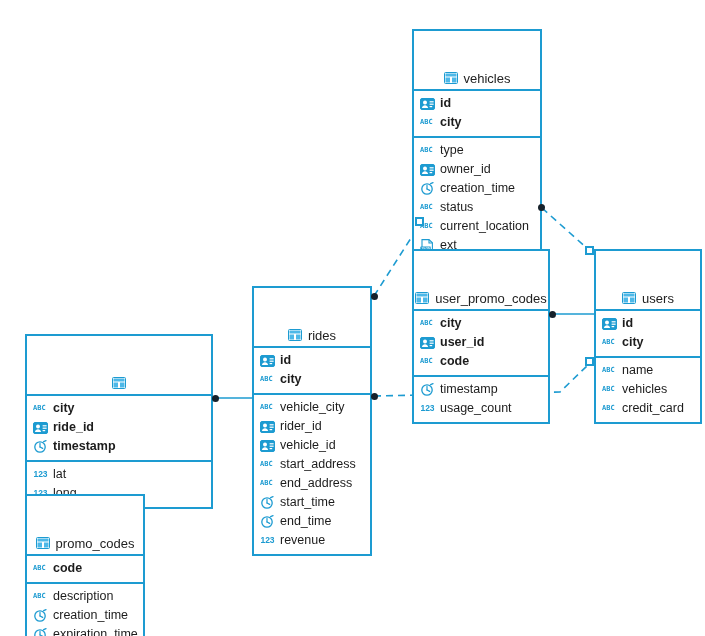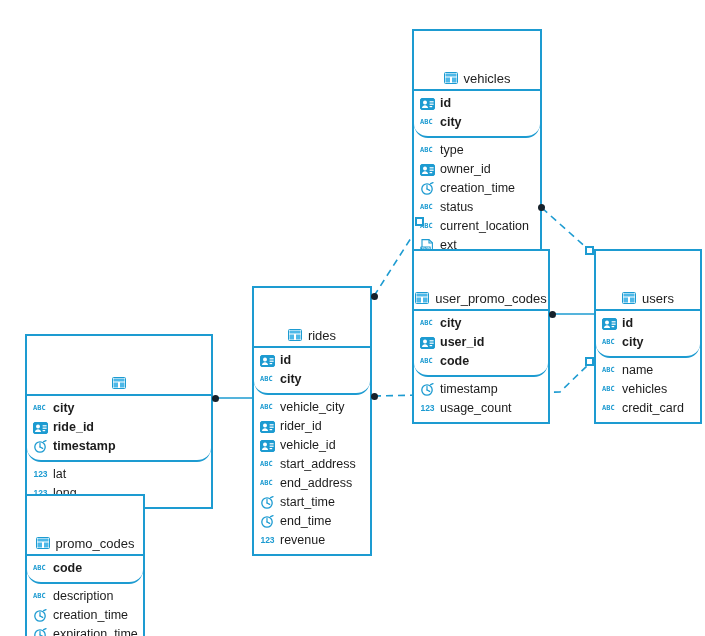--- a/index.html
+++ b/index.html
@@ -60,21 +60,20 @@
     line-height: 1;
     white-space: nowrap;
   }
 
   .col-group {
     padding: 3px 0 4px 0;
   }
 
   .col-group.pk-group {
     border-bottom: 2px solid #1d9bd1;
-    border-radius: 14px;
   }
 
   .column {
     display: flex;
     align-items: center;
     gap: 5px;
     height: 19px;
     padding: 0 6px;
     white-space: nowrap;
   }

